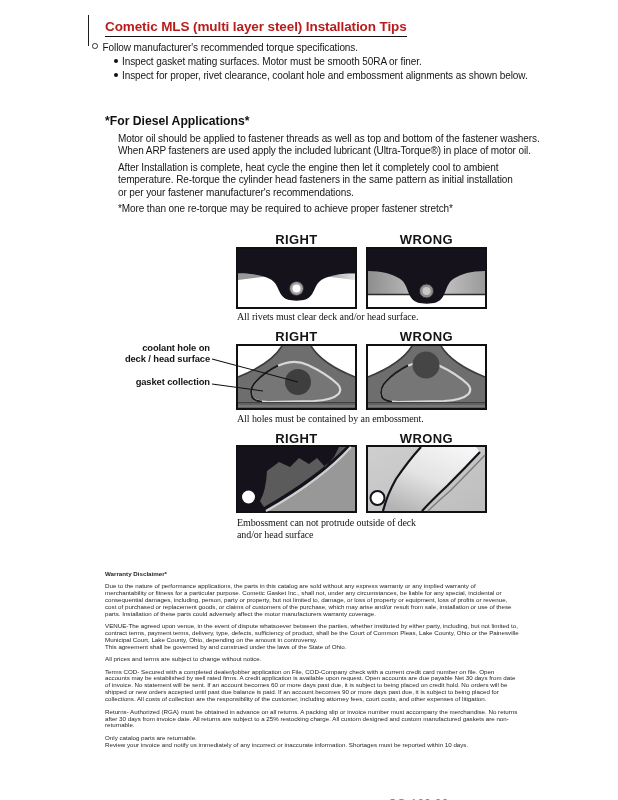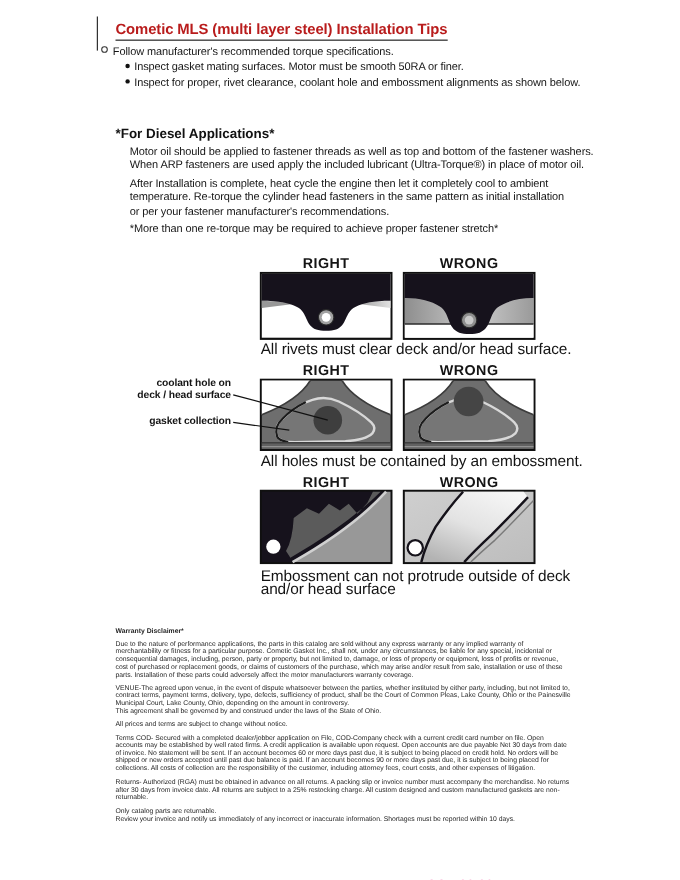--- a/index.html
+++ b/index.html
@@ -22,21 +22,21 @@
   .diesel-h{position:absolute;left:105px;top:114px;margin:0;font-size:12.2px;font-weight:bold;color:#111;}
   .para{position:absolute;left:118px;margin:0;width:430px;font-size:10px;line-height:12.4px;
         letter-spacing:-0.1px;white-space:pre-line;}
   .para.p1{top:133px;}
   .para.p2{top:162px;}
   .para.p3{top:203px;}
 
   .fig-label{position:absolute;width:121px;text-align:center;font-size:13px;font-weight:bold;
              letter-spacing:0.4px;color:#141414;}
   .fig-box{position:absolute;width:121px;display:block;}
-  .fig-caption{position:absolute;left:237px;font-size:14px;letter-spacing:-0.1px;color:#141414;white-space:pre-line;line-height:12px;}
+  .fig-caption{position:absolute;left:237px;font-size:10px;letter-spacing:-0.1px;color:#141414;white-space:pre-line;line-height:12px;font-family:Liberation Serif, serif;}
 
   .callout{position:absolute;left:100px;width:110px;text-align:right;font-size:9.4px;line-height:10.6px;
            letter-spacing:-0.1px;color:#141414;white-space:pre-line;font-weight:bold;}
   .pointer-svg{position:absolute;left:105px;top:340px;width:200px;height:60px;}
 
   .disclaimer{position:absolute;left:105px;top:570px;width:414px;color:#1f1f1f;}
   .disclaimer h3{margin:0 0 6px 0;font-size:6.2px;font-weight:bold;}
   .disclaimer p{margin:0 0 5.5px 0;font-size:6.2px;line-height:6.9px;white-space:pre-line;}
 
   .footer-code{position:absolute;left:388px;top:797px;font-size:12px;letter-spacing:0.2px;color:#ec4899;}

